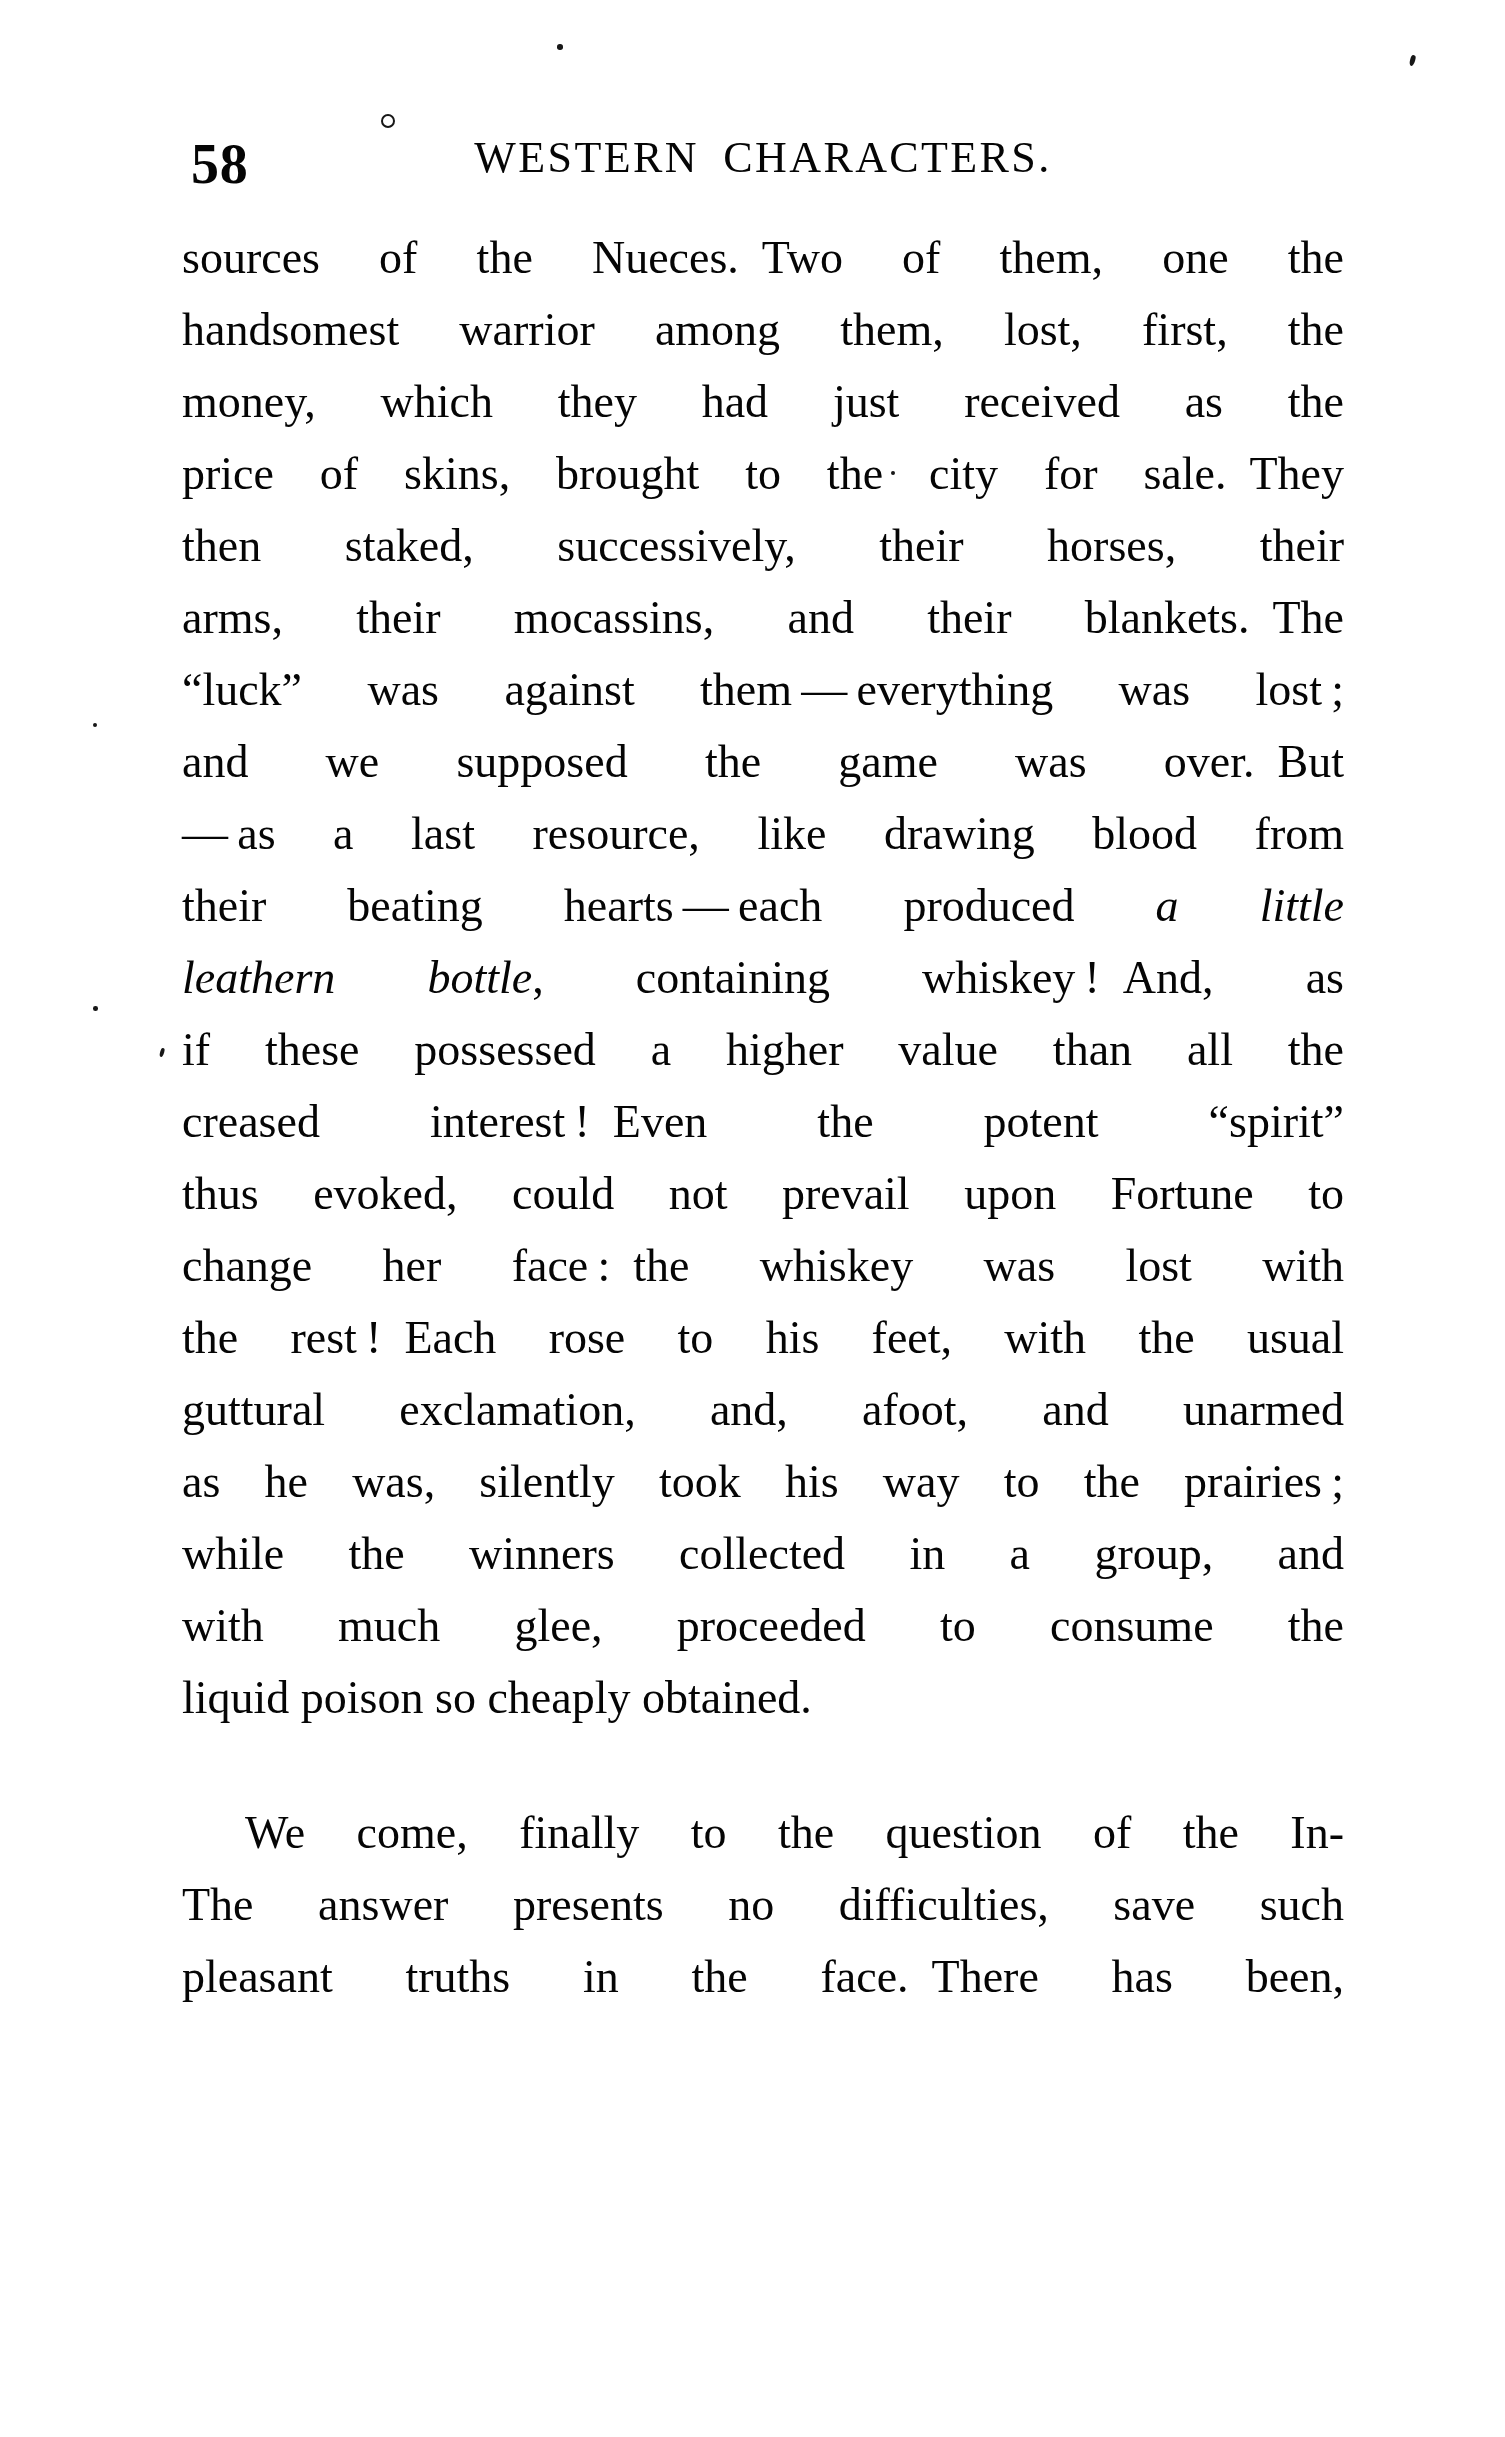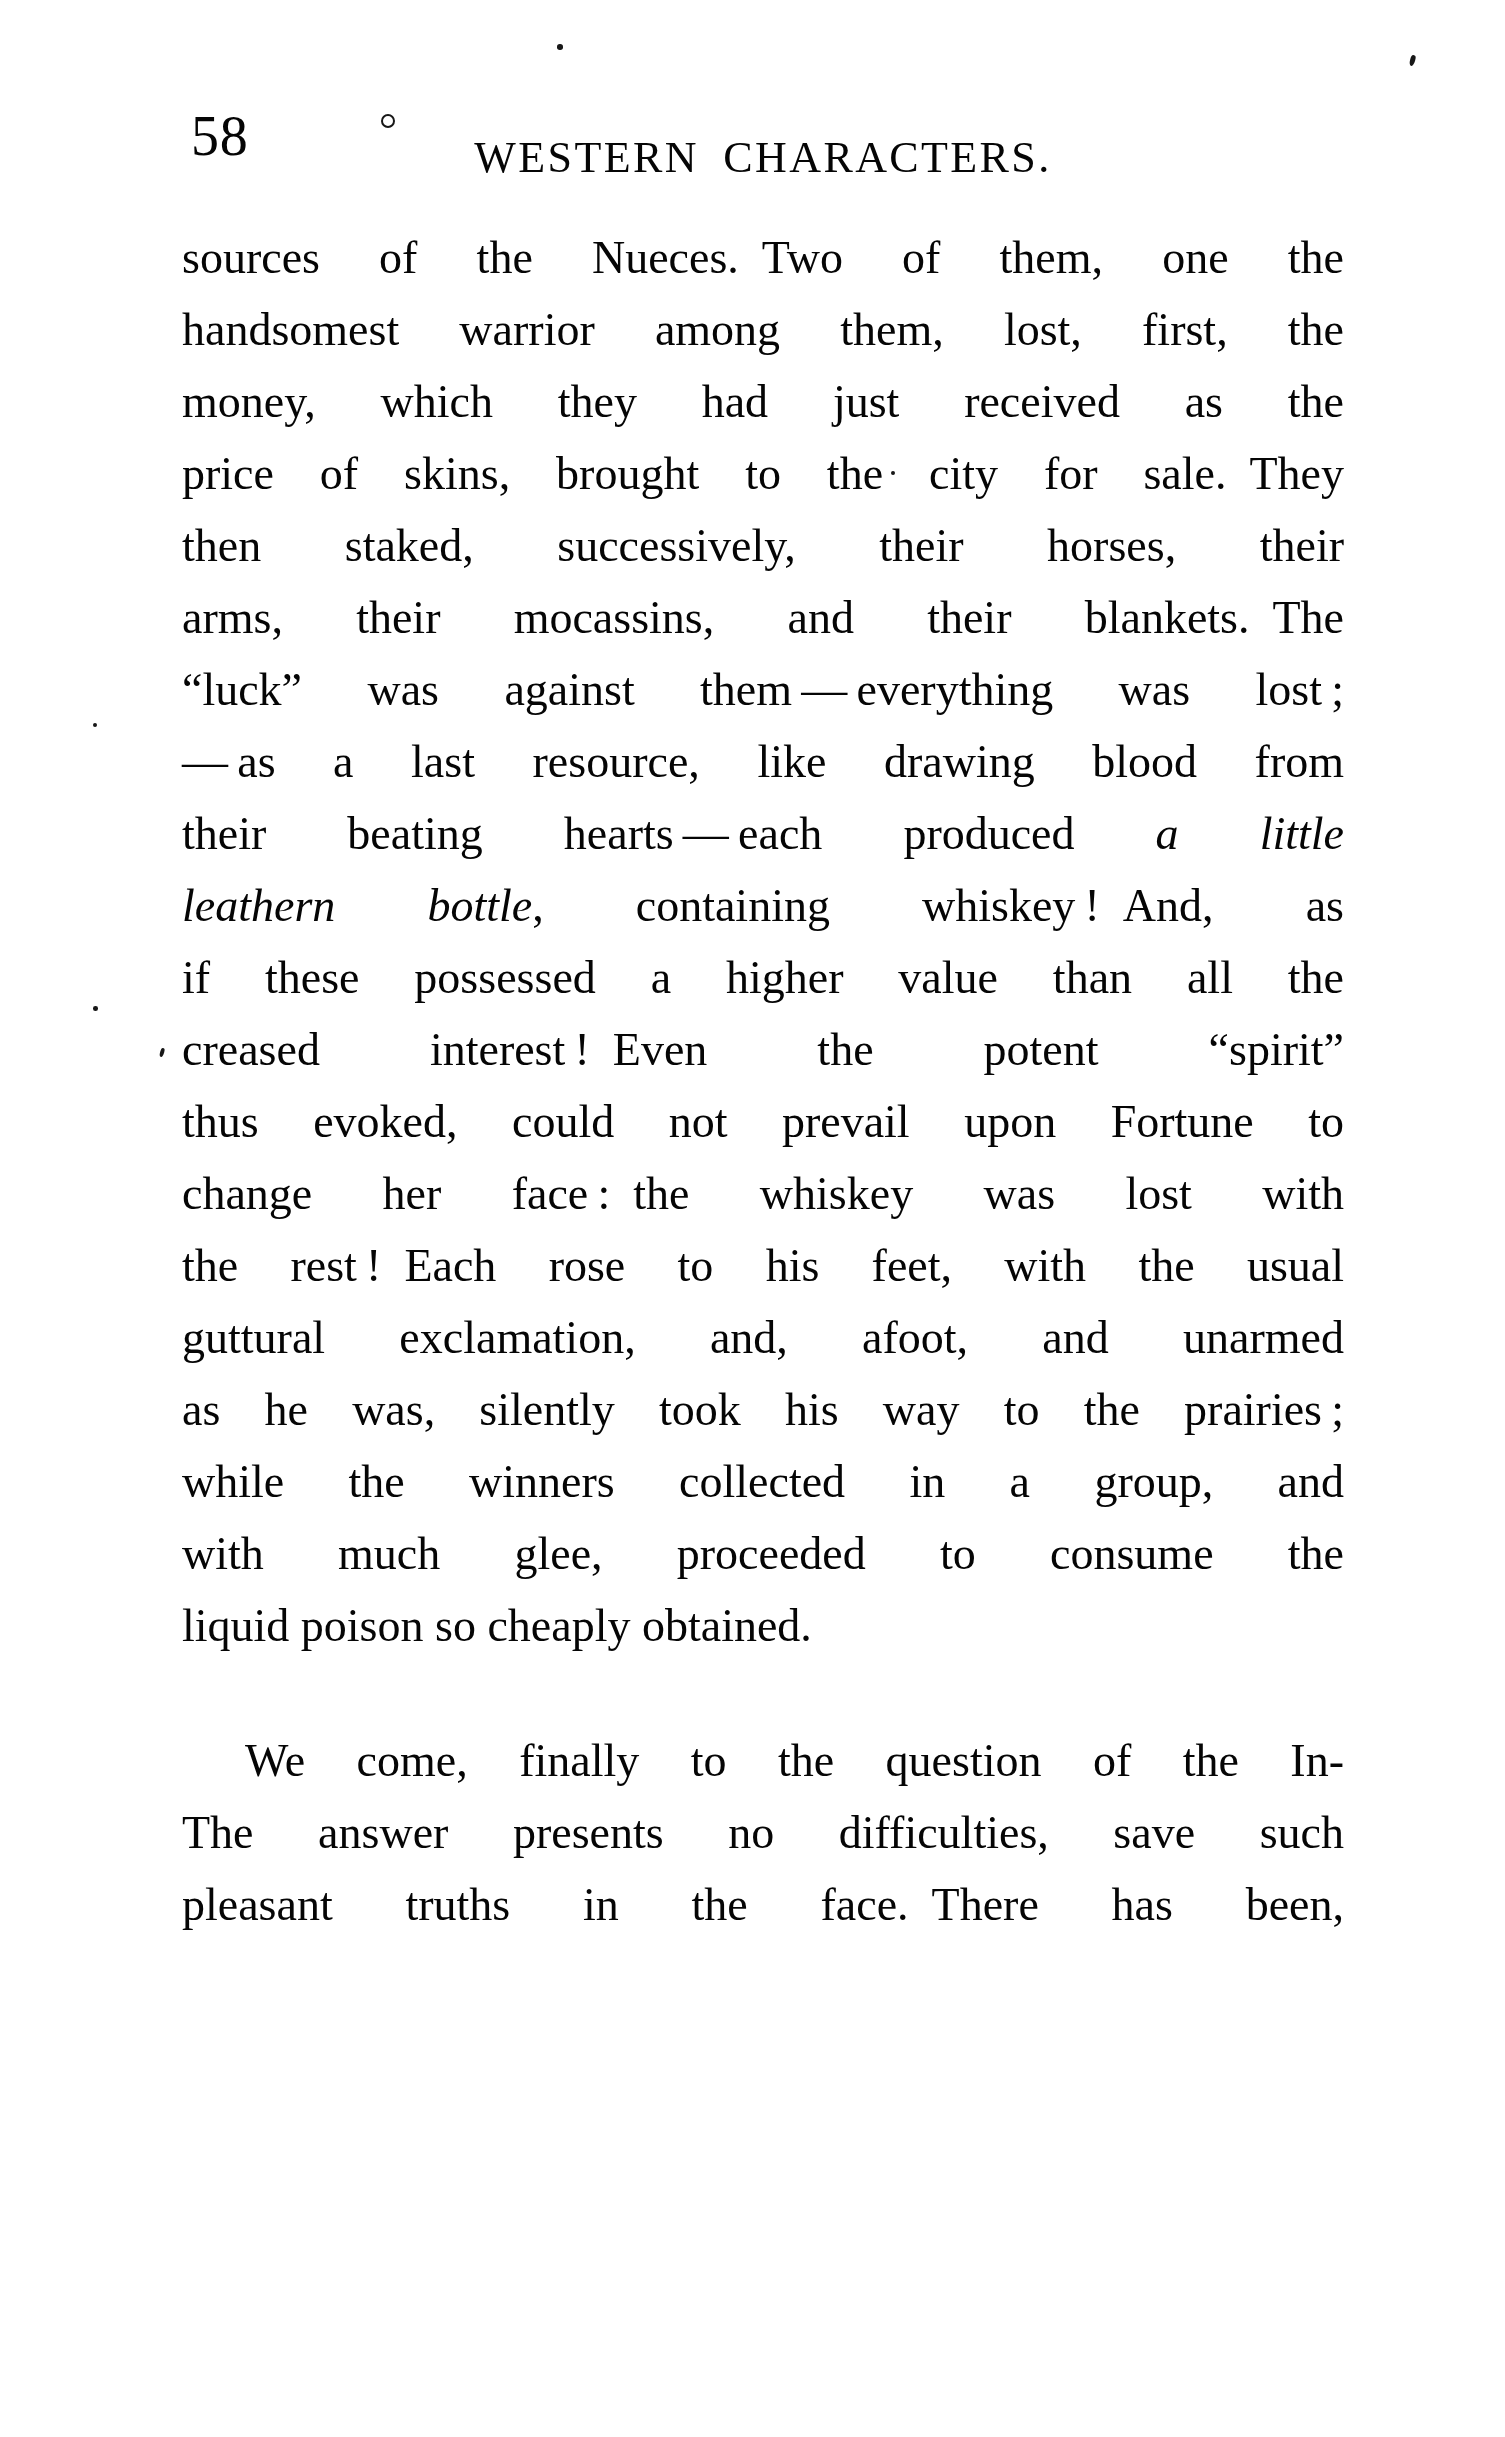--- a/index.html
+++ b/index.html
@@ -12,24 +12,25 @@
     width: 1505px;
     height: 2438px;
     background: #ffffff;
     color: #050505;
     font-family: "Liberation Serif", "DejaVu Serif", serif;
     overflow: hidden;
   }
   .pagenum {
     position: absolute;
     left: 191px;
-    top: 108px;
+    top: 136px;
     font-size: 56px;
     line-height: 1;
     letter-spacing: 0.8px;
+    font-weight: bold;
   }
   .running-head {
     position: absolute;
     left: 182px;
     top: 136px;
     width: 1162px;
     text-align: center;
     font-size: 44px;
     line-height: 1;
     letter-spacing: 2.4px;
@@ -84,20 +85,21 @@
   <div class="running-head">WESTERN CHARACTERS.</div>
   <div class="body-text">
       <div class="para">
         <div class="line"><span>sources of the Nueces. Two of them, one the</span></div>
         <div class="line"><span>handsomest warrior among them, lost, first, the</span></div>
         <div class="line"><span>money, which they had just received as the</span></div>
         <div class="line"><span>price of skins, brought to the city for sale. They</span></div>
         <div class="line"><span>then staked, successively, their horses, their</span></div>
         <div class="line"><span>arms, their mocassins, and their blankets. The</span></div>
         <div class="line"><span>“luck” was against them — everything was lost ;</span></div>
+        <div class="line"><span>and we supposed the game was over. But</span></div>
         <div class="line"><span>— as a last resource, like drawing blood from</span></div>
         <div class="line"><span>their beating hearts — each produced </span><span class="ital">a little</span></div>
         <div class="line"><span class="ital">leathern bottle</span><span>, containing whiskey ! And, as</span></div>
         <div class="line"><span>if these possessed a higher value than all the</span></div>
         <div class="line"><span>creased interest ! Even the potent “spirit”</span></div>
         <div class="line"><span>thus evoked, could not prevail upon Fortune to</span></div>
         <div class="line"><span>change her face : the whiskey was lost with</span></div>
         <div class="line"><span>the rest ! Each rose to his feet, with the usual</span></div>
         <div class="line"><span>guttural exclamation, and, afoot, and unarmed</span></div>
         <div class="line"><span>as he was, silently took his way to the prairies ;</span></div>

